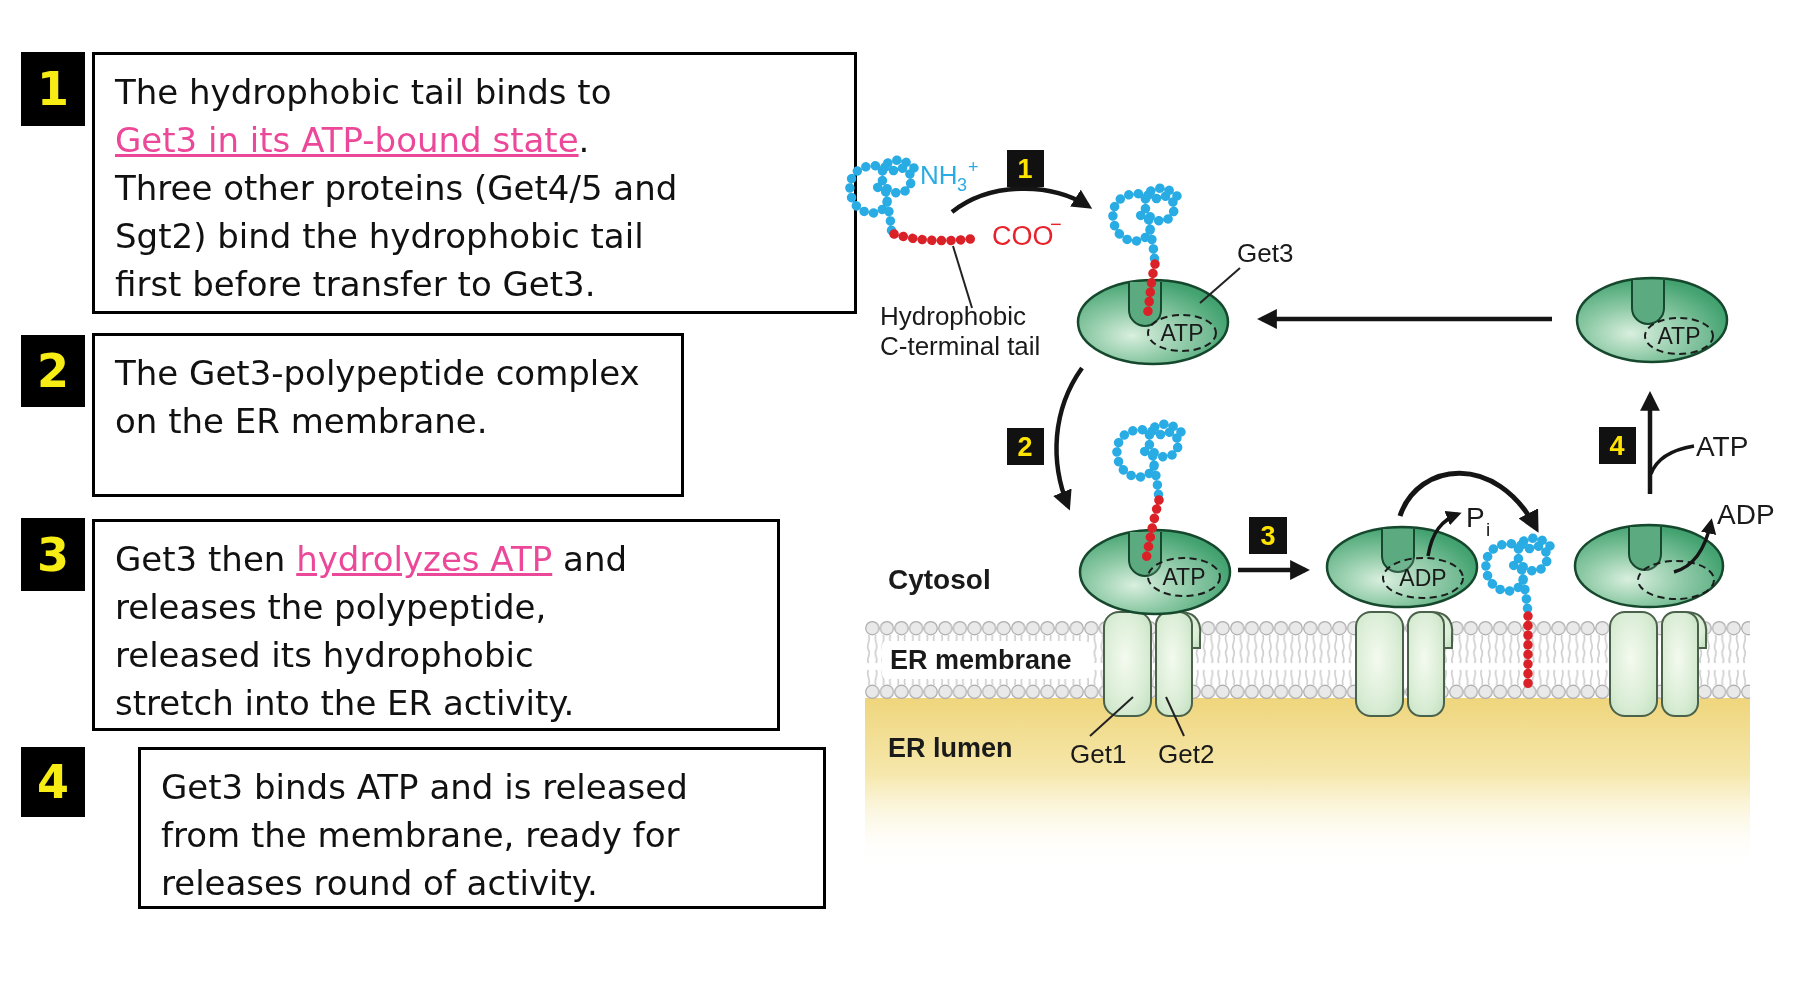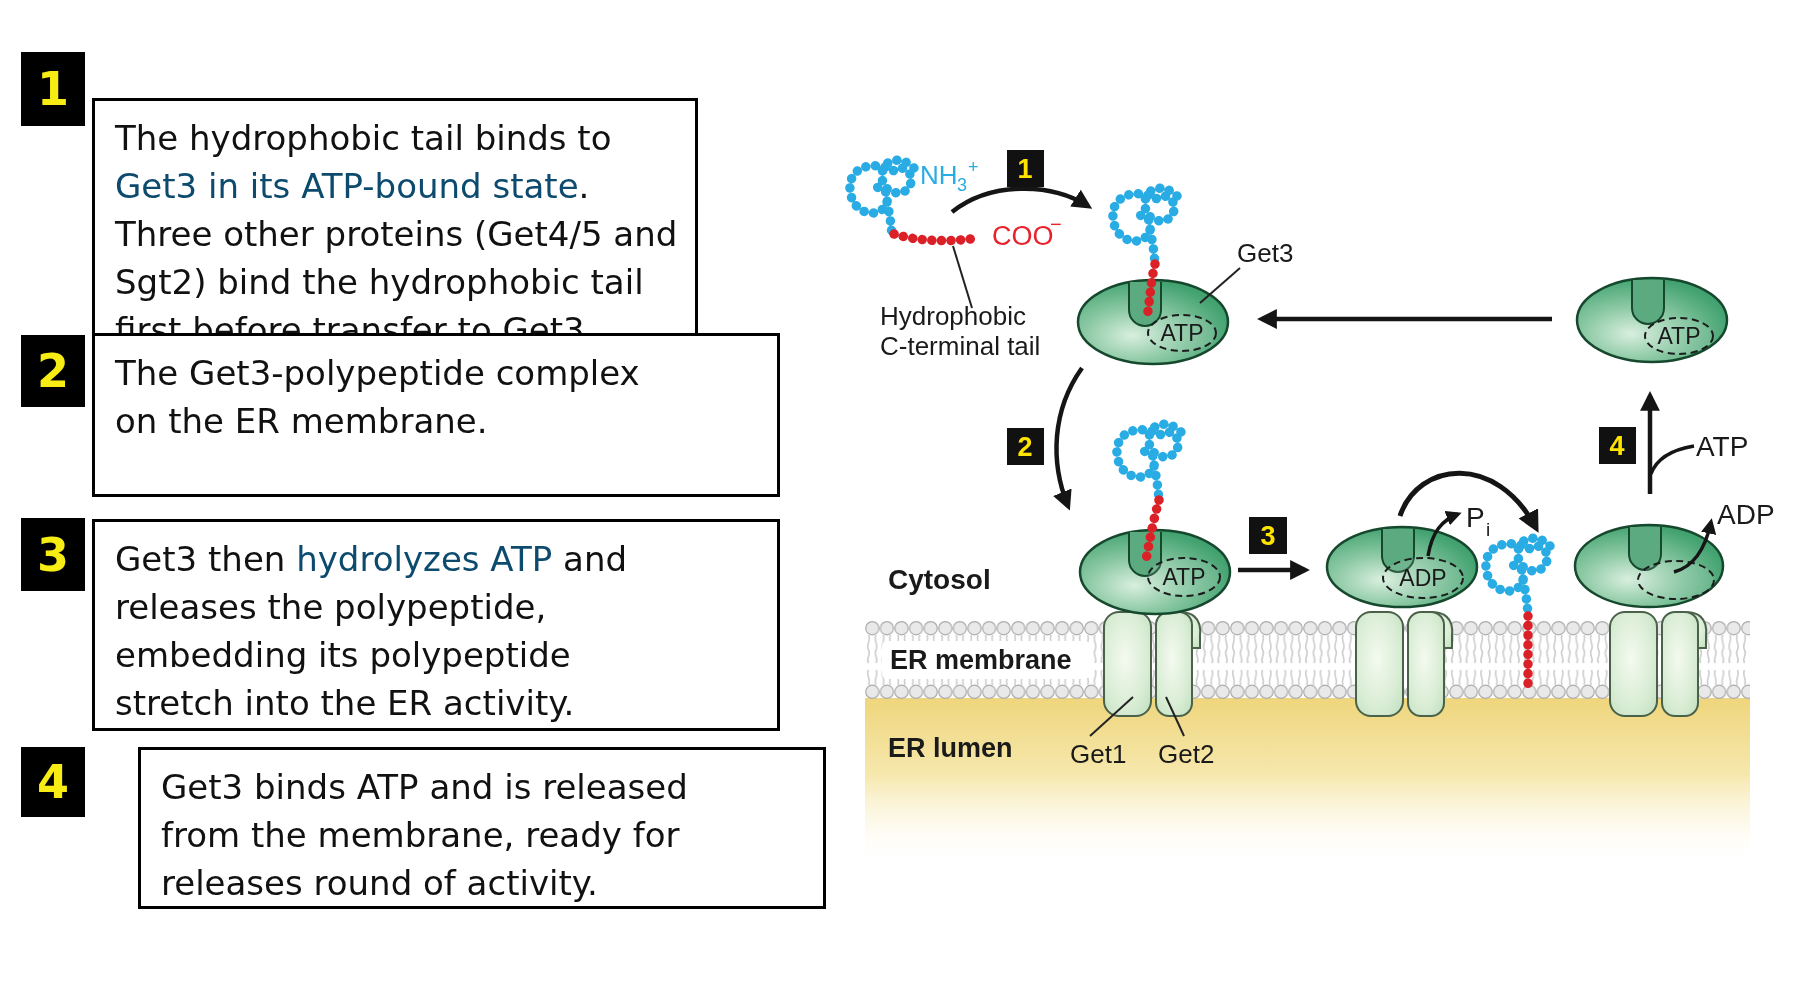--- a/index.html
+++ b/index.html
@@ -2,52 +2,52 @@
 <html><head>
 <meta charset="utf-8">
 <style>
   html,body{margin:0;padding:0;background:#fff;}
   .stage{position:relative;width:1797px;height:1000px;background:#fff;overflow:hidden;
          font-family:"DejaVu Sans",sans-serif;}
   .badge{position:absolute;background:#000;color:#f7ec13;display:flex;align-items:center;
          justify-content:center;font-size:46px;font-weight:bold;}
   .tbox{position:absolute;background:#fff;border:3px solid #000;box-sizing:border-box;
         padding:13px 0 0 20px;font-size:34px;line-height:48px;color:#111;white-space:nowrap;}
-  .tbox .red{color:#0c4a6e;}
+  .tbox .red{color:#ec4899;text-decoration:underline;}
   svg text{font-family:"Liberation Sans",sans-serif;}
   .dlabel{fill:#1a1a1a;}
   .bold{font-weight:bold;}
 </style>
 </head>
 <body>
 
 <div class="stage">
 
   <div class="badge" style="left:21px;top:52px;width:64px;height:74px;">1</div>
   <div class="badge" style="left:21px;top:335px;width:64px;height:72px;">2</div>
   <div class="badge" style="left:21px;top:518px;width:64px;height:73px;">3</div>
   <div class="badge" style="left:21px;top:747px;width:64px;height:70px;">4</div>
 
-  <div class="tbox" style="left:92px;top:52px;width:606px;height:262px;margin-top:46px;">
+  <div class="tbox" style="left:92px;top:52px;width:765px;height:262px;">
     <div class="line"><span>The hydrophobic tail binds to</span></div>
     <div class="line"><span class="red">Get3 in its ATP-bound state</span><span>.</span></div>
     <div class="line"><span>Three other proteins (Get4/5 and</span></div>
     <div class="line"><span>Sgt2) bind the hydrophobic tail</span></div>
     <div class="line"><span>first before transfer to Get3.</span></div>
   </div>
 
-  <div class="tbox" style="left:92px;top:333px;width:688px;height:164px;">
+  <div class="tbox" style="left:92px;top:333px;width:592px;height:164px;">
     <div class="line"><span>The Get3-polypeptide complex</span></div>
     <div class="line"><span>on the ER membrane.</span></div>
   </div>
 
   <div class="tbox" style="left:92px;top:519px;width:688px;height:212px;">
     <div class="line"><span>Get3 then </span><span class="red">hydrolyzes ATP</span><span> and</span></div>
     <div class="line"><span>releases the polypeptide,</span></div>
-    <div class="line"><span>embedding its polypeptide</span></div>
+    <div class="line"><span>released its hydrophobic</span></div>
     <div class="line"><span>stretch into the ER activity.</span></div>
   </div>
 
   <div class="tbox" style="left:92px;top:747px;width:688px;height:162px;margin-left:46px;">
     <div class="line"><span>Get3 binds ATP and is released</span></div>
     <div class="line"><span>from the membrane, ready for</span></div>
     <div class="line"><span>releases round of activity.</span></div>
   </div>
 
   <svg width="1797" height="1000" viewBox="0 0 1797 1000" style="position:absolute;left:0;top:0;">

